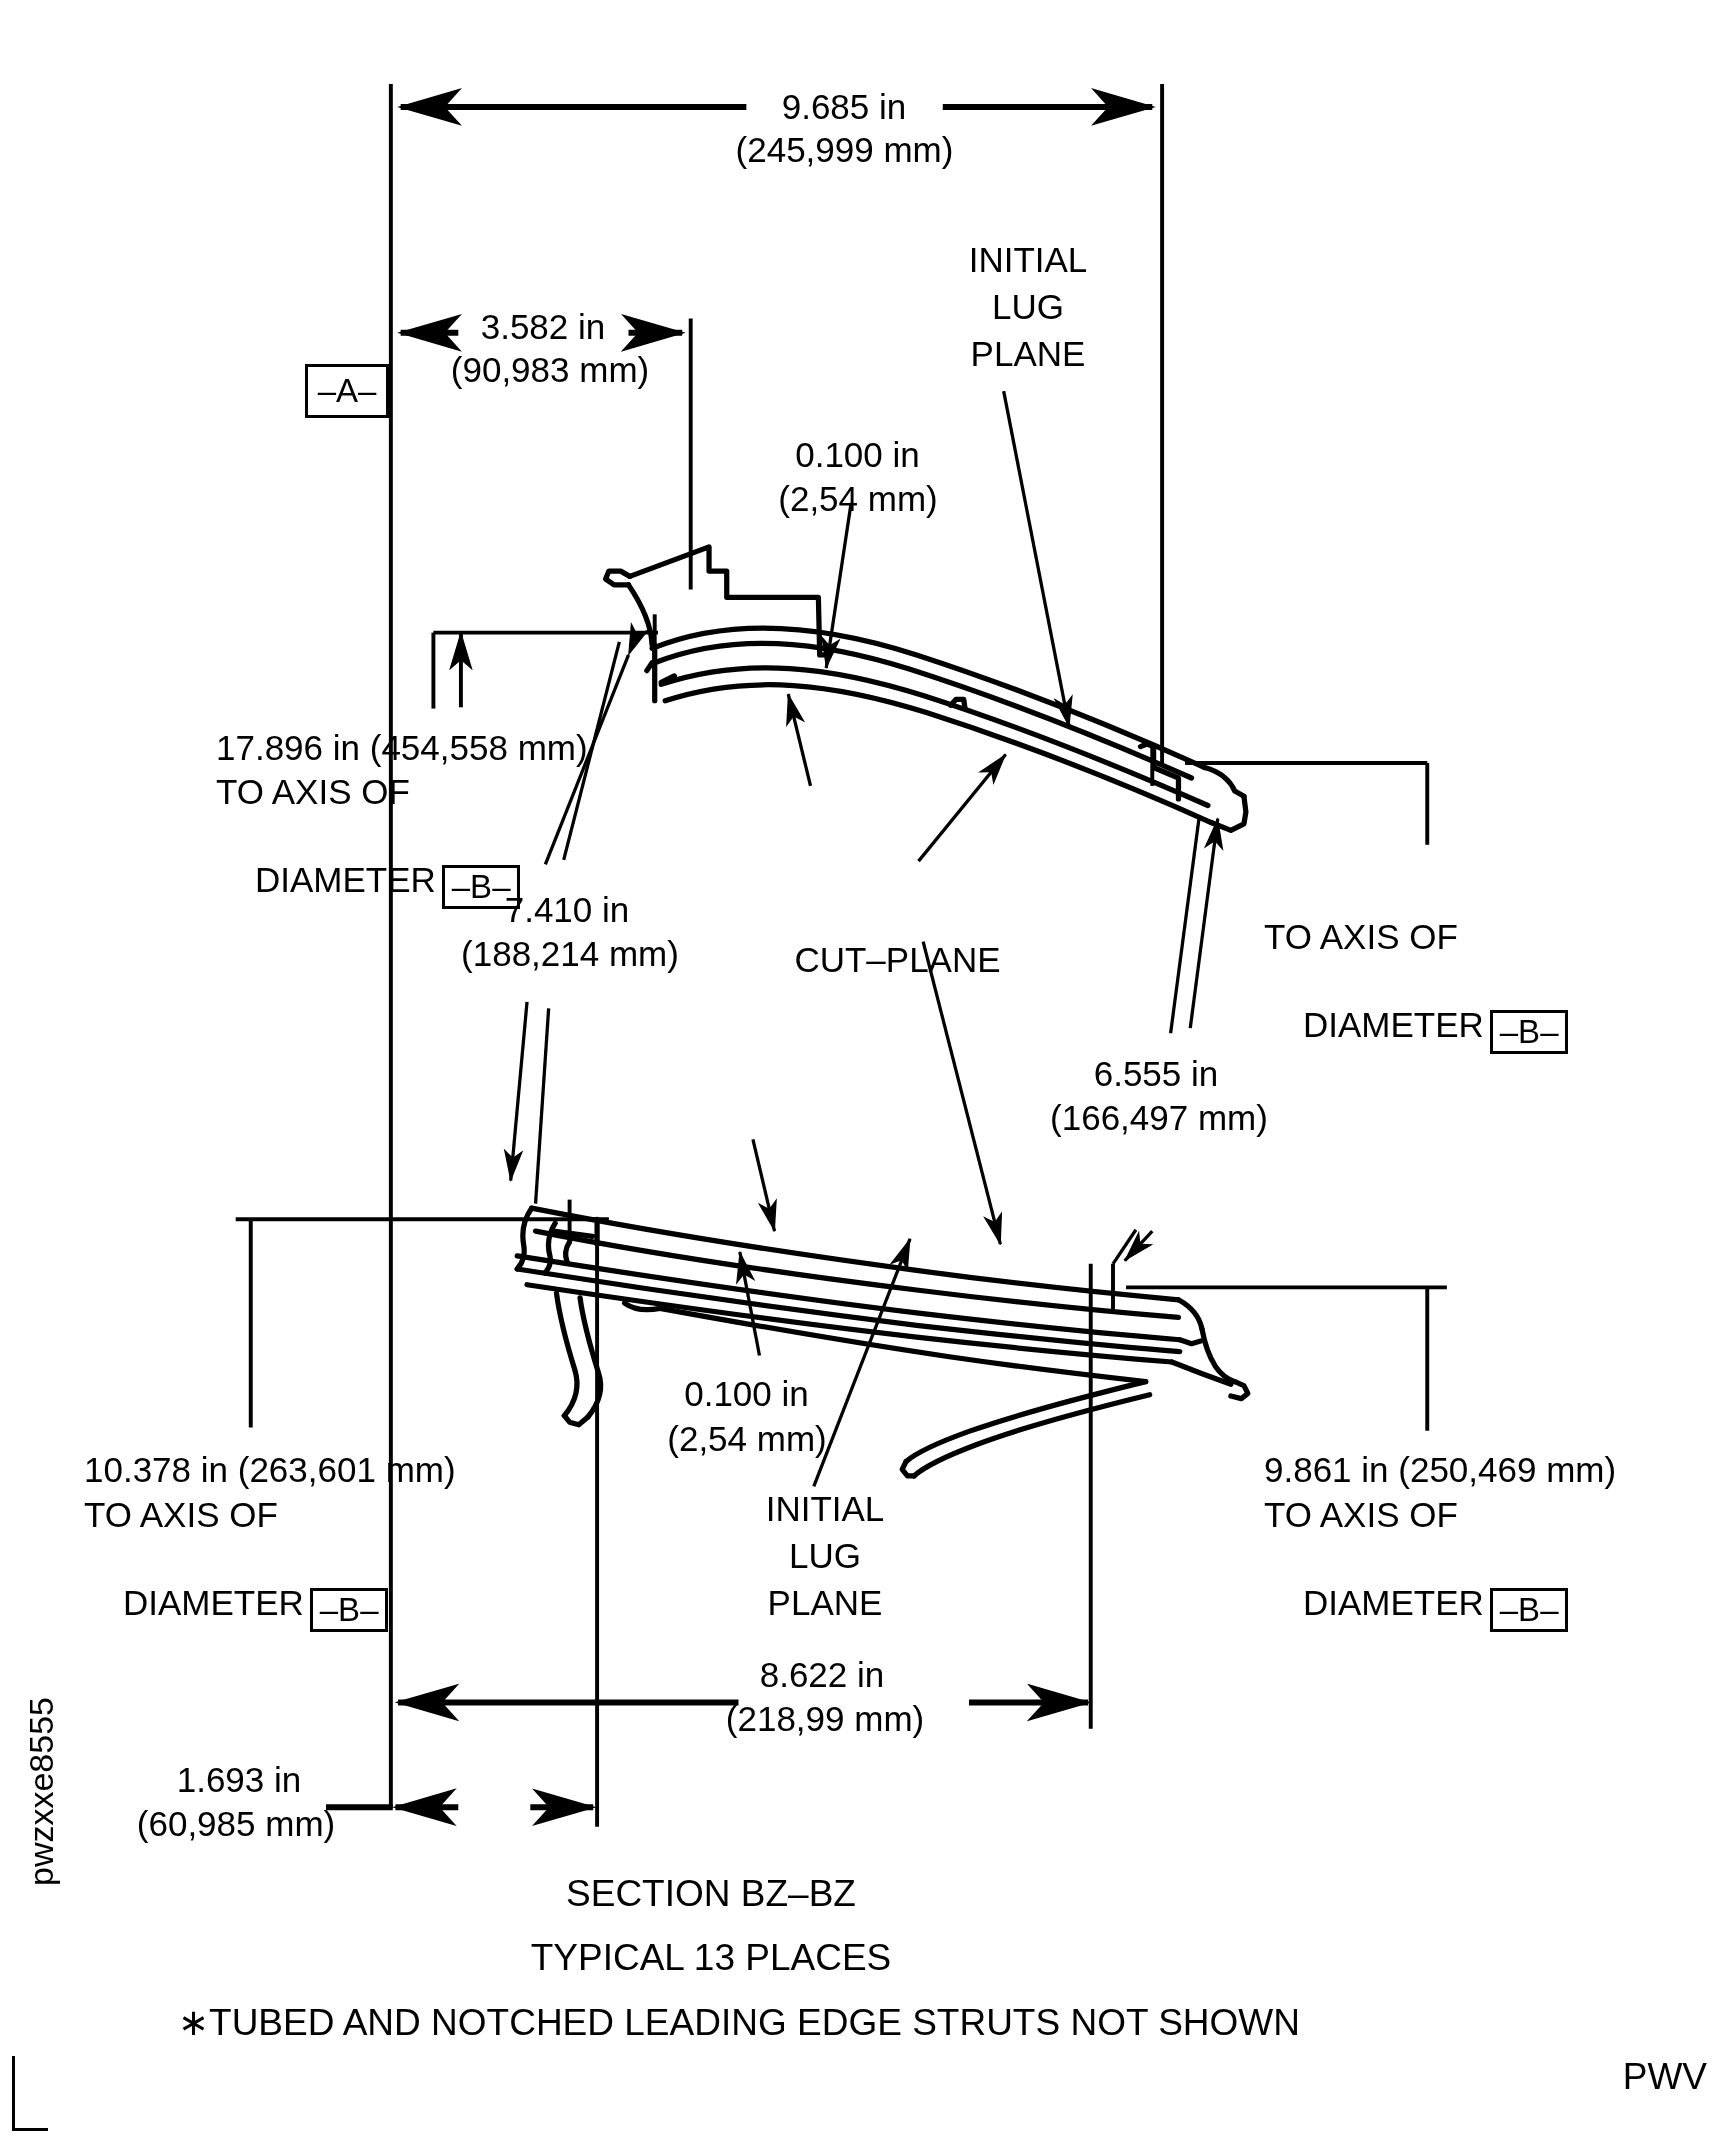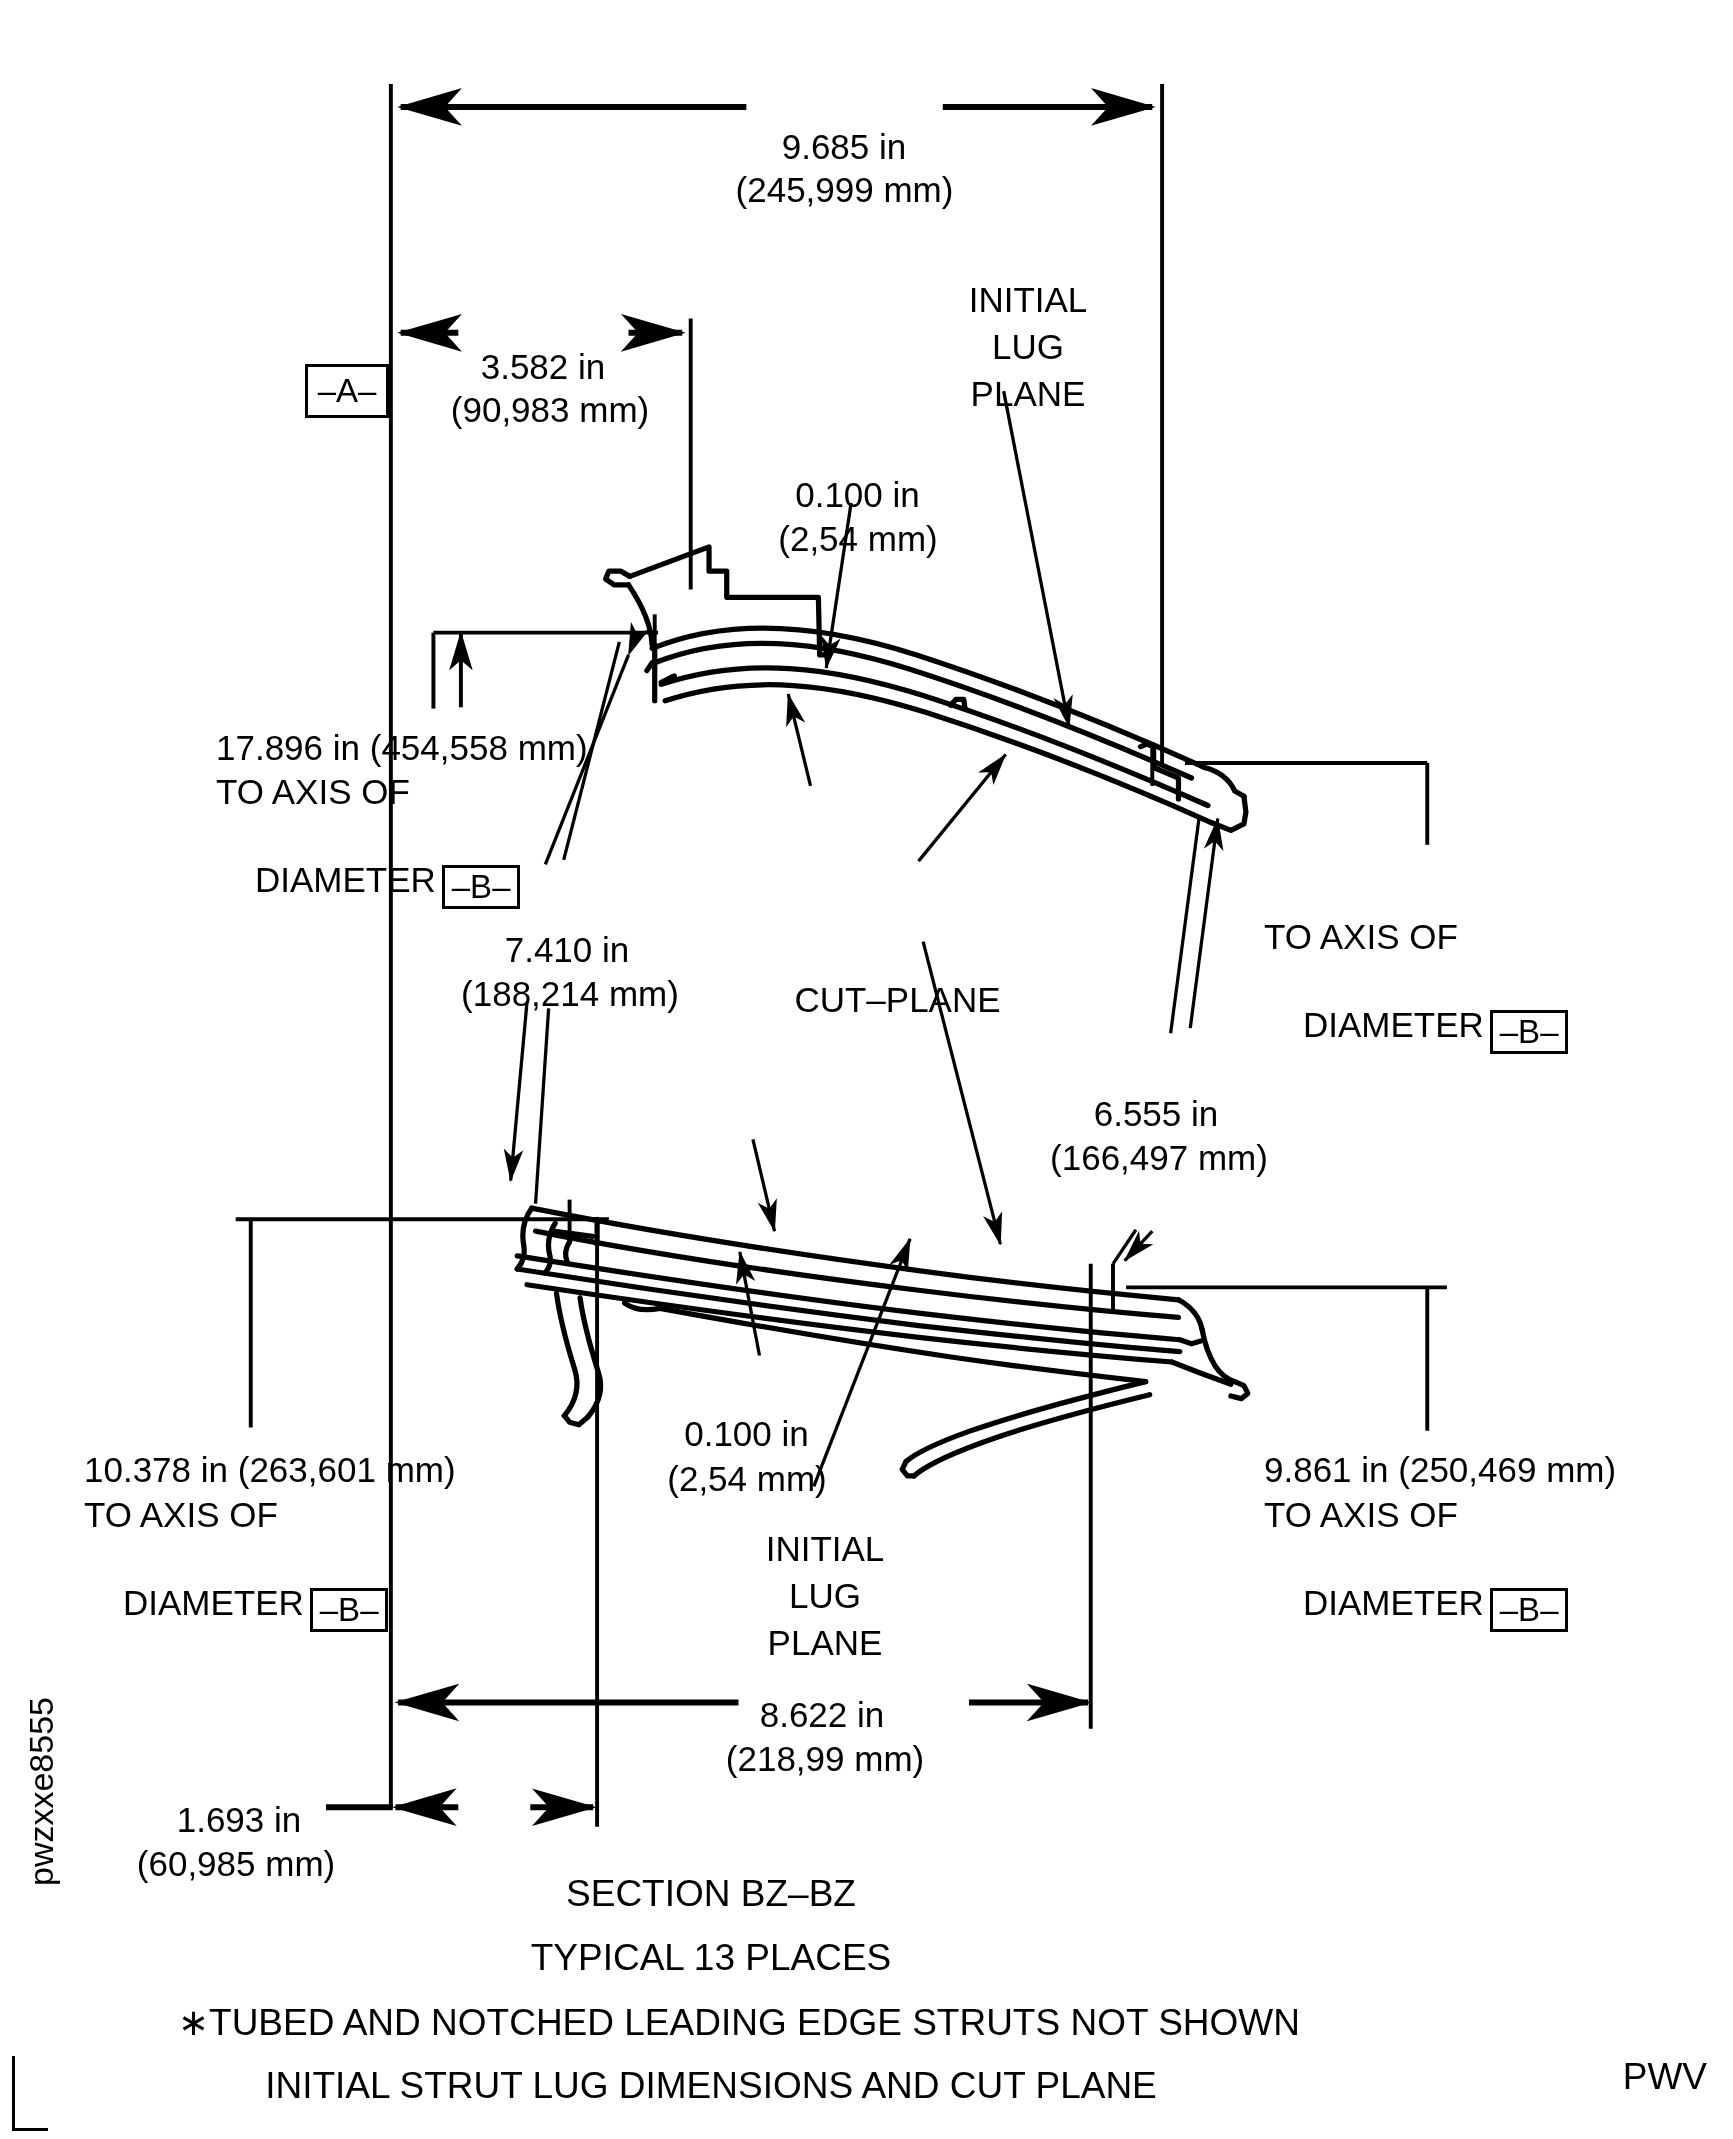--- a/index.html
+++ b/index.html
@@ -30,21 +30,21 @@
   .arrowfill { fill: #000; }
 
   .txt {
     position: absolute;
     color: #000;
     font-family: "Liberation Sans", sans-serif;
     font-size: 35px;
     line-height: 43px;
     white-space: pre;
   }
-  .ctr { text-align: center; margin-top: 40px; }
+  .ctr { text-align: center; }
   .lbl-block { letter-spacing: 0px; }
 
   .datum {
     position: absolute;
     border: 3.3px solid #000;
     background: #fff;
     display: flex;
     align-items: center;
     justify-content: center;
     font-family: "Liberation Sans", sans-serif;
@@ -322,20 +322,19 @@
 
   <div class="txt ctr" style="left:740px; top:1653px; width:164px;">8.622 in</div>
   <div class="txt ctr" style="left:707px; top:1697px; width:236px;">(218,99 mm)</div>
 
   <div class="txt ctr" style="left:157px; top:1758px; width:164px;">1.693 in</div>
   <div class="txt ctr" style="left:118px; top:1802px; width:236px;">(60,985 mm)</div>
 
   <div class="caption" style="top:1873px;">SECTION BZ–BZ</div>
   <div class="caption" style="top:1937px;">TYPICAL 13 PLACES</div>
   <div class="caption" style="top:2001px;margin-left:28px;">∗TUBED AND NOTCHED LEADING EDGE STRUTS NOT SHOWN</div>
-  <div class="caption" style="top:2065px;">INITIAL STRUT LUG DIMENSIONS AND CUT PLANE</div>
 
   <div id="corner-mark"></div>
   <div id="vert-id">pwzxxe8555</div>
   <div id="pwv">PWV</div>
 
 </div>
 
 
 </body></html>

